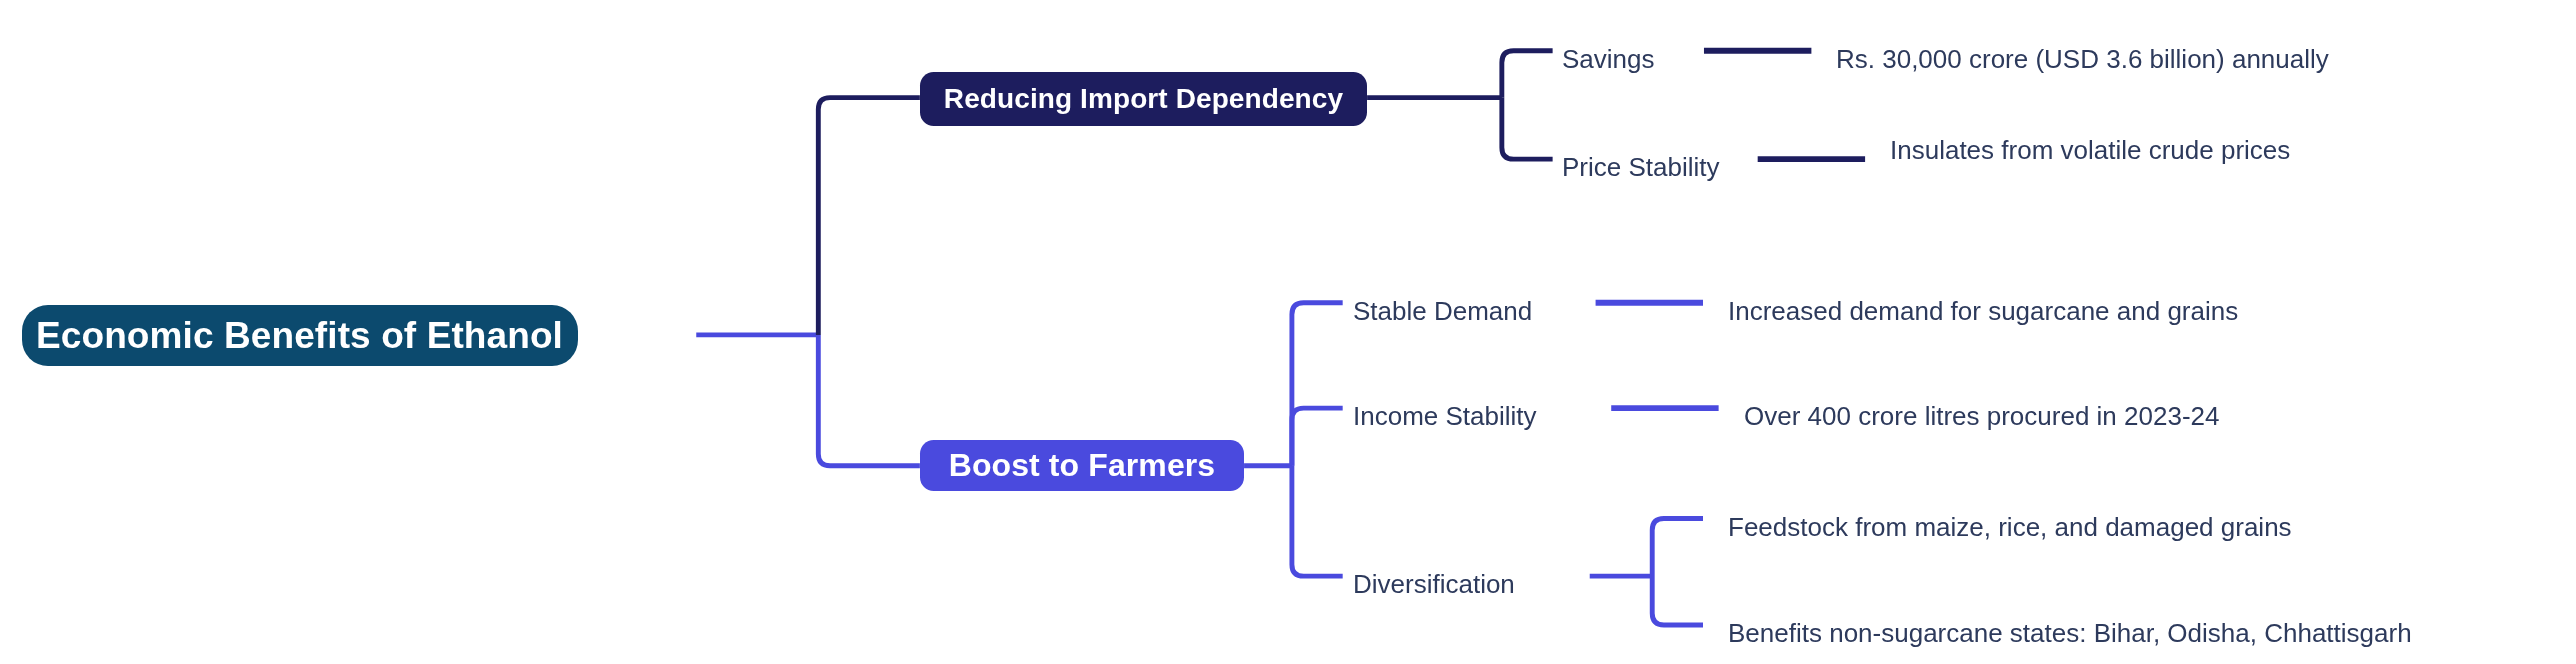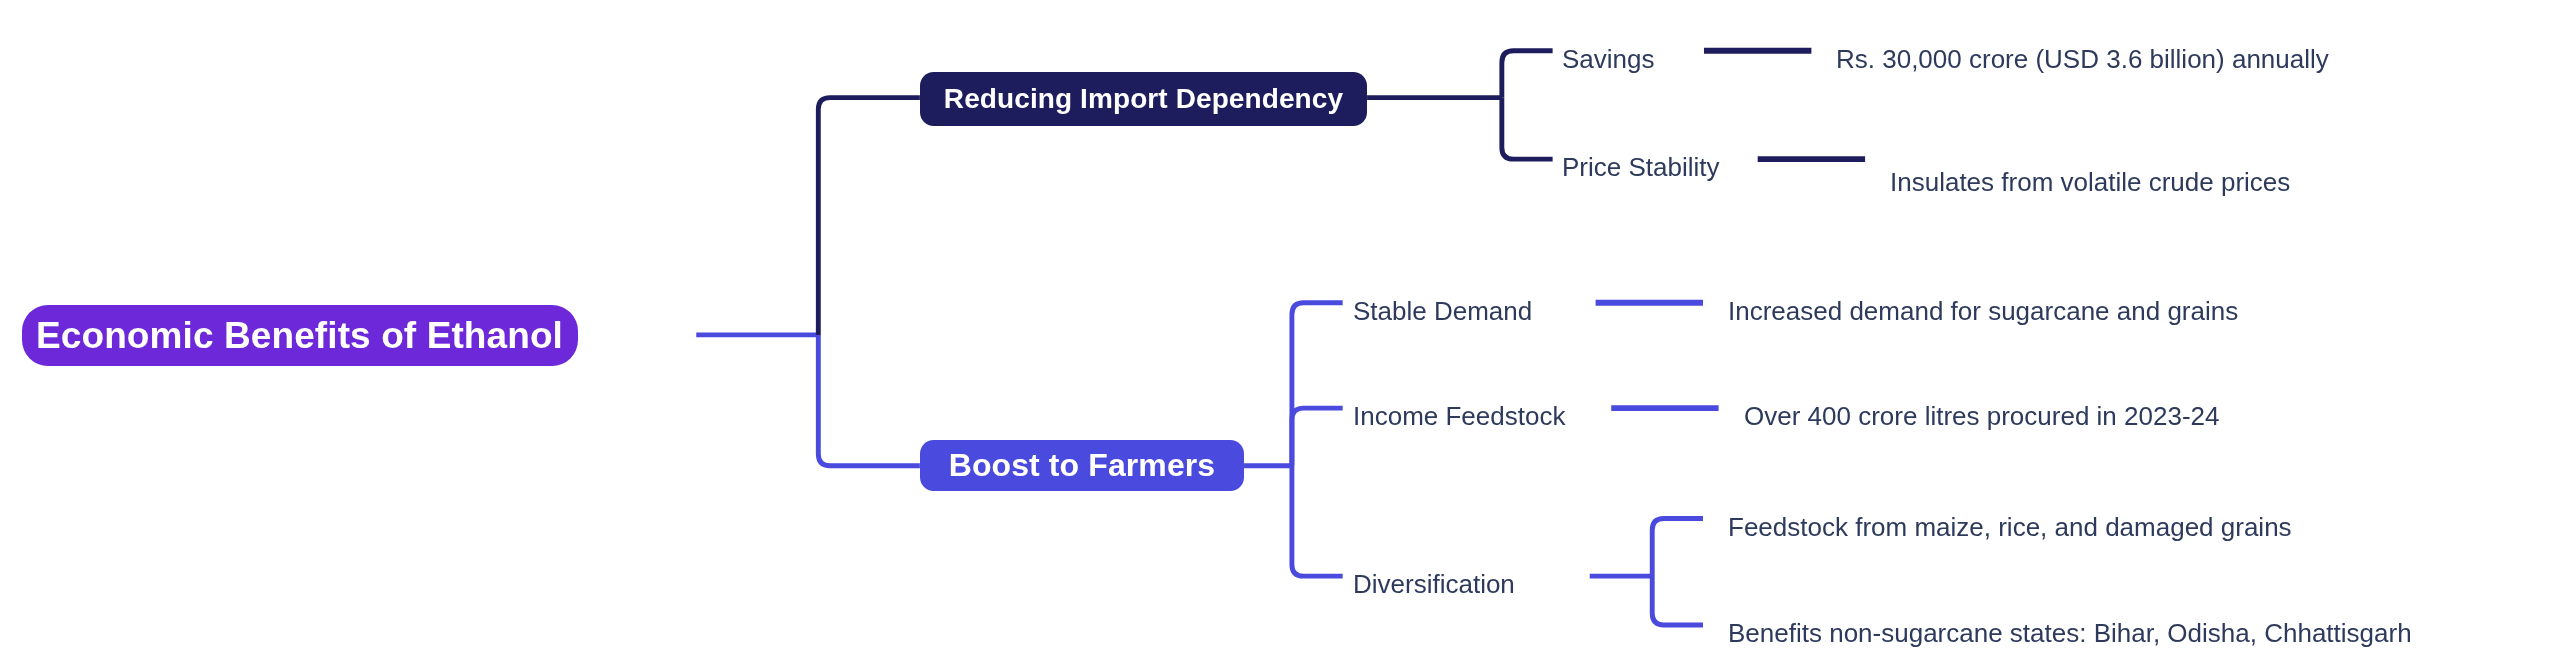--- a/index.html
+++ b/index.html
@@ -36,21 +36,21 @@
     color: #ffffff;
     font-weight: bold;
     white-space: nowrap;
     letter-spacing: 0.1px;
   }
   .node-root {
     left: 21.5px;
     top: 305px;
     width: 556px;
     height: 61px;
-    background: #6d28d9;
+    background: #0c4a6e;
     font-size: 37px;
     border-radius: 26px;
   }
   .node-b1 {
     left: 920px;
     top: 72px;
     width: 447px;
     height: 54px;
     background: #1d1d5e;
     font-size: 28px;
@@ -127,26 +127,26 @@
   </div>
 
   <div class="node node-b2">
     <span>Boost to Farmers</span>
   </div>
 
   <div class="leaf leaf-label" style="left:1562px; top:51px;">Savings</div>
   <div class="leaf leaf-desc" style="left:1836px; top:51px;">Rs. 30,000 crore (USD 3.6 billion) annually</div>
 
   <div class="leaf leaf-label" style="left:1562px; top:159px;">Price Stability</div>
-  <div class="leaf leaf-desc" style="left:1890px; top:174px;">Insulates from volatile crude prices</div>
+  <div class="leaf leaf-desc" style="left:1890px; top:142px;">Insulates from volatile crude prices</div>
 
   <div class="leaf leaf-label" style="left:1353px; top:303px;">Stable Demand</div>
   <div class="leaf leaf-desc" style="left:1728px; top:303px;">Increased demand for sugarcane and grains</div>
 
-  <div class="leaf leaf-label" style="left:1353px; top:408px;">Income Feedstock</div>
+  <div class="leaf leaf-label" style="left:1353px; top:408px;">Income Stability</div>
   <div class="leaf leaf-desc" style="left:1744px; top:408px;">Over 400 crore litres procured in 2023-24</div>
 
   <div class="leaf leaf-label" style="left:1353px; top:576px;">Diversification</div>
 
   <div class="leaf leaf-desc" style="left:1728px; top:519px;">Feedstock from maize, rice, and damaged grains</div>
 
   <div class="leaf leaf-desc" style="left:1728px; top:625px;">Benefits non-sugarcane states: Bihar, Odisha, Chhattisgarh</div>
 
 </div>
 

